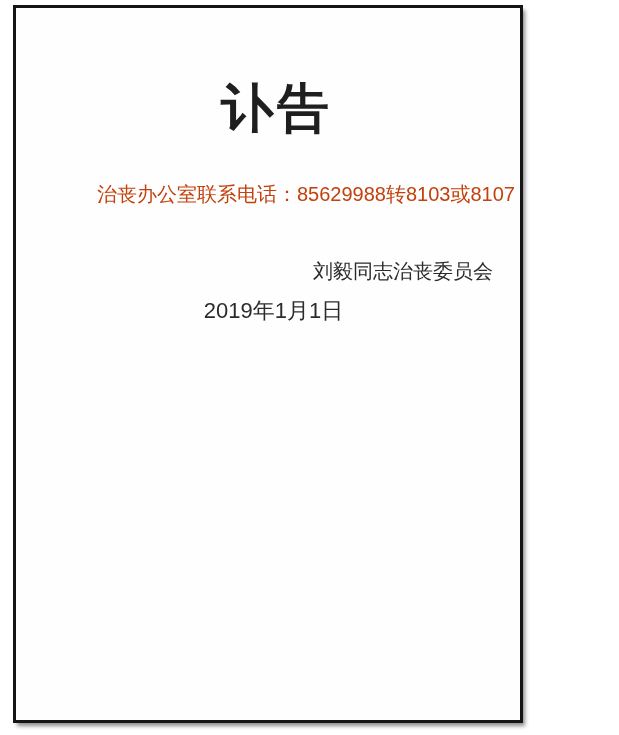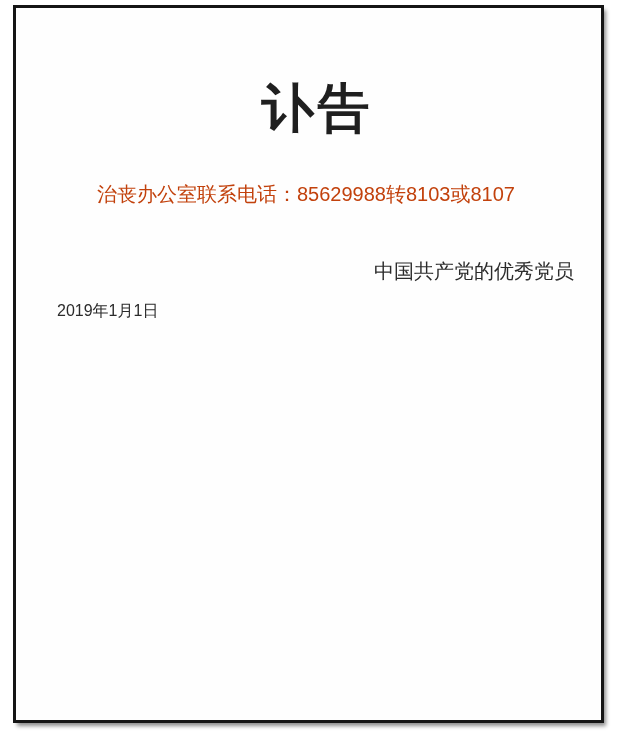--- a/index.html
+++ b/index.html
@@ -12,21 +12,21 @@
     position: relative;
     background: #ffffff;
     font-family: "Liberation Sans", sans-serif;
     color: #2b2b2b;
     overflow: hidden;
   }
   .notice-frame {
     position: absolute;
     left: 13px;
     top: 5px;
-    width: 591px;
+    width: 510px;
     height: 718px;
     box-sizing: border-box;
     border: 3px solid #151515;
     background: #fefefe;
     box-shadow: 3px 4px 4px -1px rgba(0,0,0,0.45);
     padding: 0 23px 0 41px;
     overflow: hidden;
   }
   .notice-title {
     margin: 70px 0 0 0;
@@ -60,31 +60,31 @@
   .signature {
     margin-top: 39px;
     font-size: 20px;
     line-height: 38px;
     text-align: right;
     padding-right: 4px;
     color: #2b2b2b;
   }
   .sign-date {
     margin-top: 2px;
-    font-size: 16px;
+    font-size: 22px;
     line-height: 38px;
-    text-align: left;
+    text-align: center;
     padding-right: 7px;
     color: #2b2b2b;
   }
 </style>
 </head>
 <body>
 
 <div class="notice-frame">
   <h1 class="notice-title">讣告</h1>
 
 
   <div class="contact-line line">治丧办公室联系电话：85629988转8103或8107</div>
 
-  <div class="signature">中国共产党的优秀党员</div>
+  <div class="signature">刘毅同志治丧委员会</div>
   <div class="sign-date">2019年1月1日</div>
 </div>
 
 </body></html>

